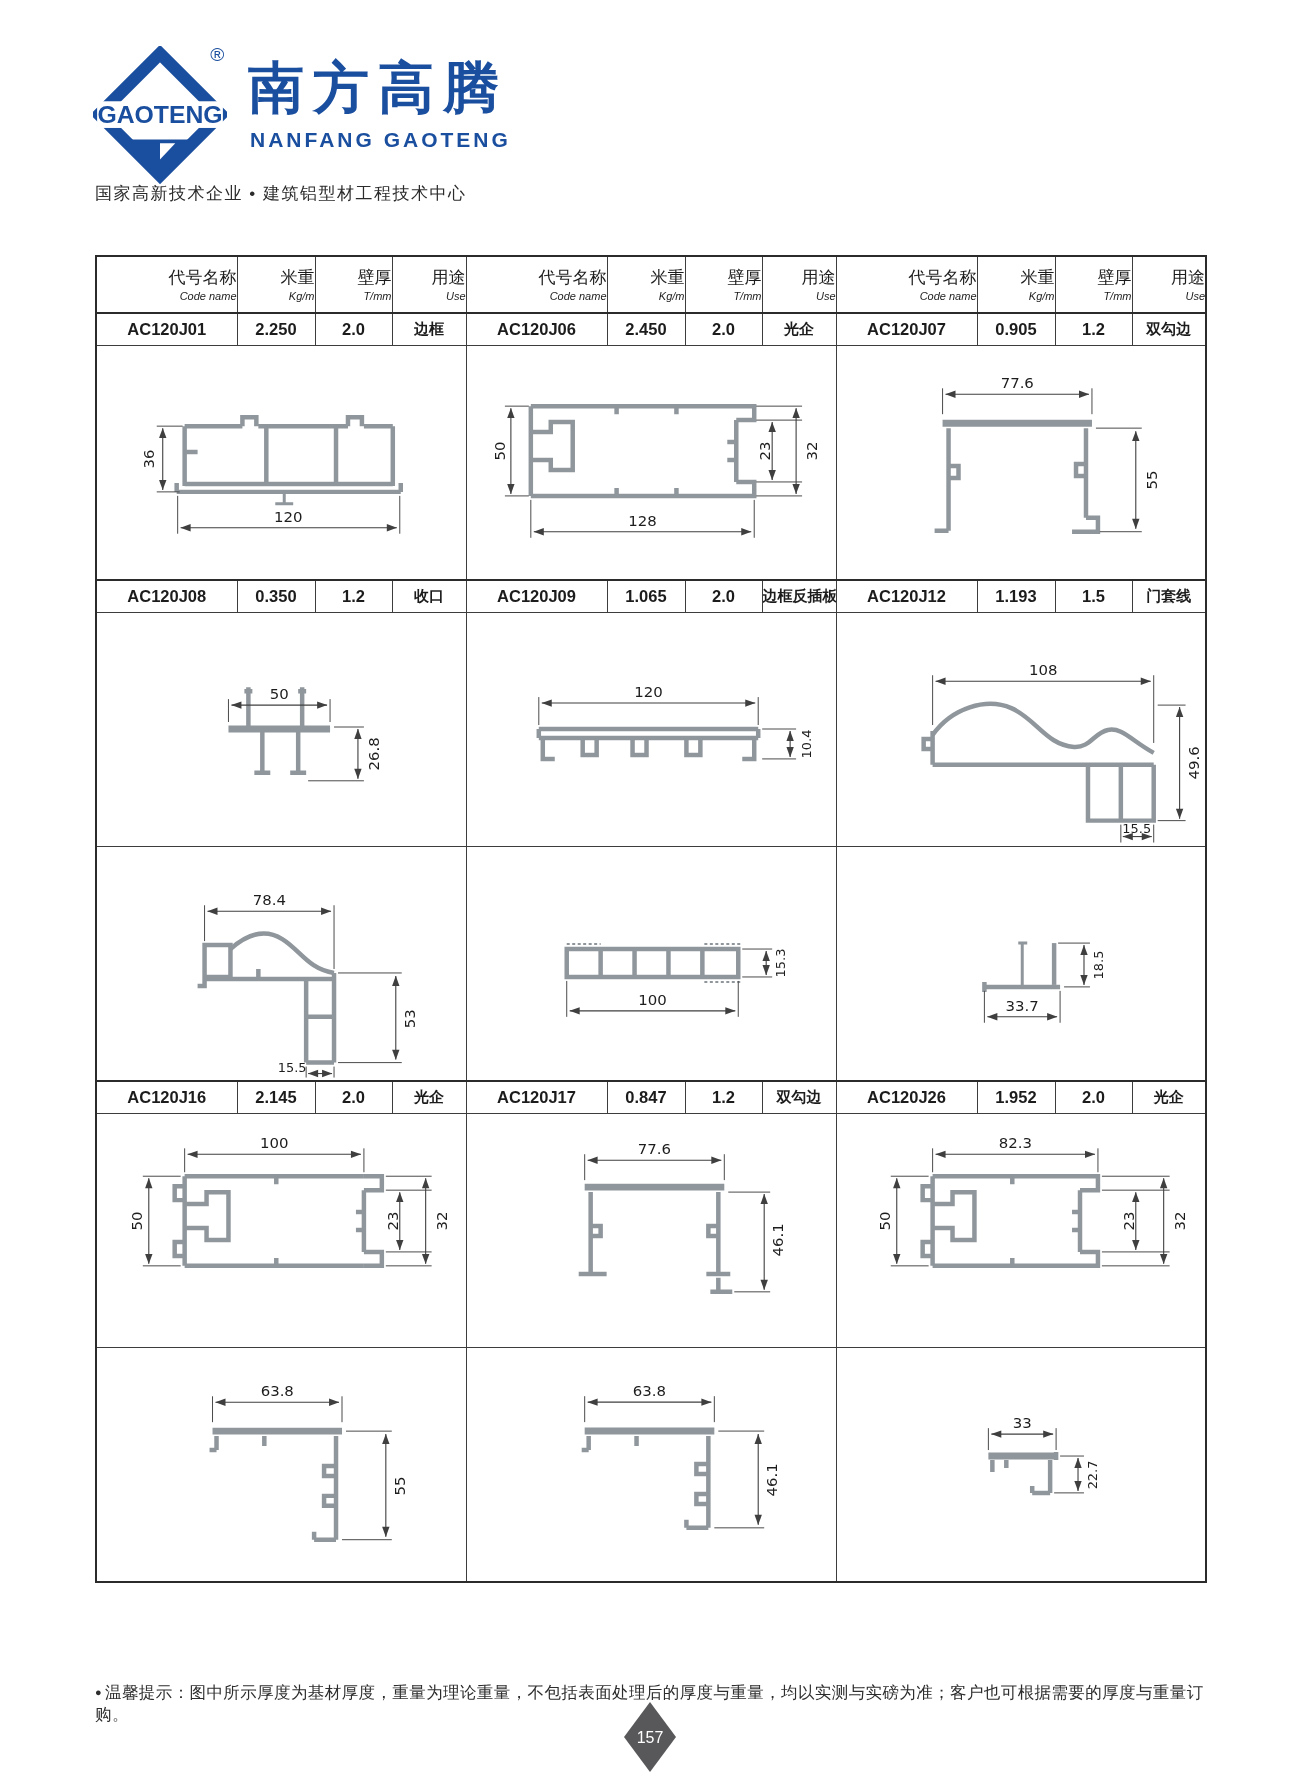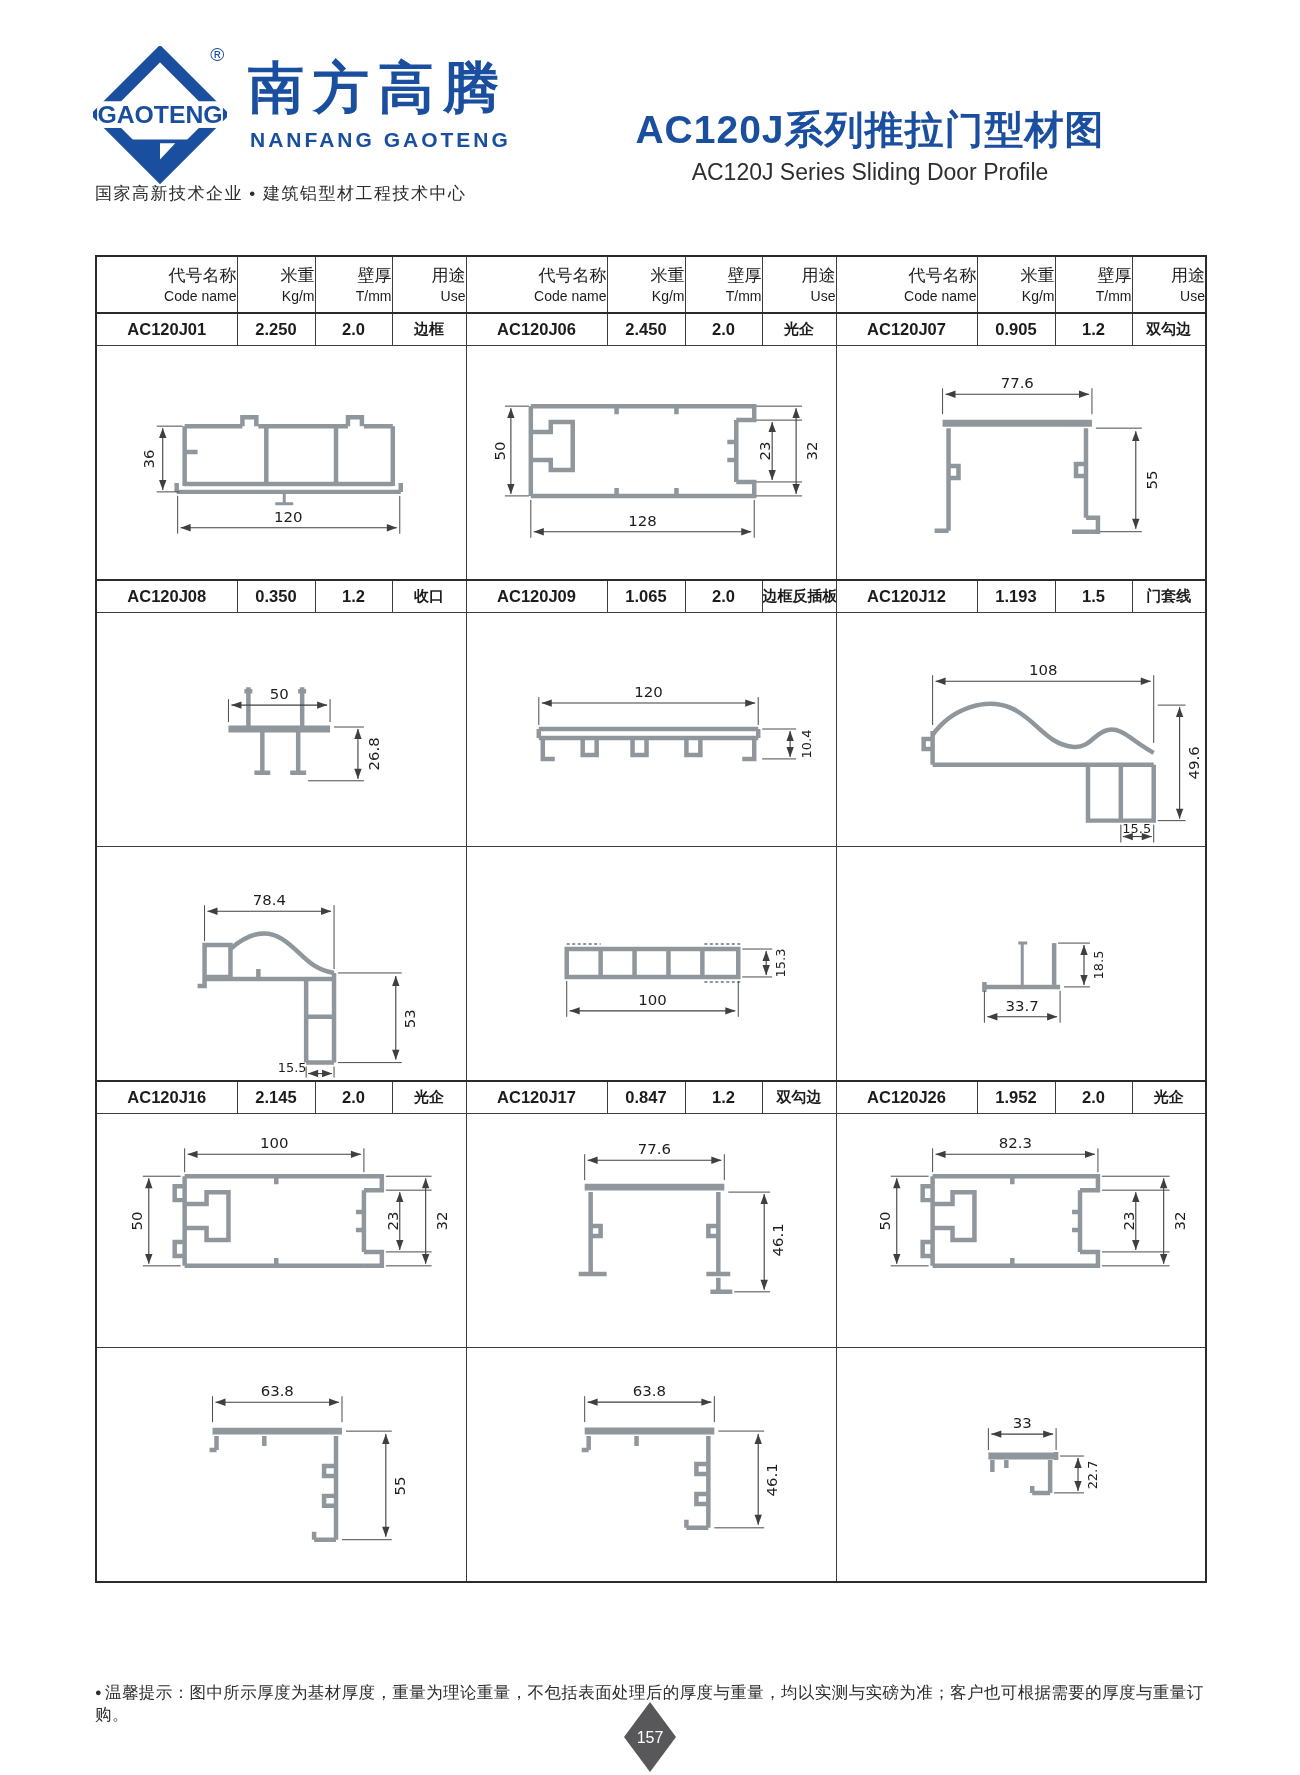--- a/index.html
+++ b/index.html
@@ -16,21 +16,21 @@
   .title-block{position:absolute;left:615px;top:108px;width:510px;text-align:center;}
   .title-cn{font-size:39px;font-weight:bold;color:#1a4e9e;letter-spacing:1px;line-height:1.15;}
   .title-en{font-size:23px;color:#2e2e2e;margin-top:6px;font-weight:500;}
   
   table.ptable{position:absolute;top:255px;left:95px;width:1110px;border-collapse:collapse;
                table-layout:fixed;border:2px solid #2b2b2b;}
   .ptable td{border:1px solid #3d3d3d;text-align:center;vertical-align:middle;color:#1c1c1c;
              padding:0;overflow:hidden;}
   .head-row td{height:55px;text-align:right;}
   .head-cn{font-size:17px;line-height:1.4;}
-  .head-en{font-size:14px;line-height:1.2;}
+  .head-en{font-size:11px;line-height:1.2;font-style:italic;}
   .data-row td{height:31px;font-size:16.5px;border-top:2px solid #2b2b2b;white-space:nowrap;font-weight:bold;}
   .data-row td.use-cell{font-size:15px;margin-top:40px;}
   .draw-row td{height:233px;}
   .draw-row svg{display:block;width:100%;height:233px;}
   
   .pf {stroke:#8f969c;stroke-width:4.5;fill:none;stroke-linejoin:miter;stroke-linecap:butt;}
   .pfb{stroke:#8f969c;stroke-width:7;fill:none;stroke-linecap:butt;}
   .pfm{stroke:#8f969c;stroke-width:3;fill:none;}
   .dl {stroke:#3f3f3f;stroke-width:1.1;fill:none;}
   .xl {stroke:#4a4a4a;stroke-width:1;fill:none;}
@@ -64,24 +64,20 @@
     <path d="M40,98 L101,98 L70,132 Z" fill="#1a4e9e"></path>
     <path d="M70,102 L86,102 L70,119 Z" fill="#ffffff"></path>
     <rect x="4" y="58" width="132" height="28" fill="#ffffff"></rect>
     <text x="70" y="81" text-anchor="middle" font-size="26" font-weight="bold" fill="#1a4e9e">GAOTENG</text>
     <text x="130" y="16" text-anchor="middle" font-size="20" fill="#1a4e9e">®</text>
   </svg>
   <div class="brand-cn">南方高腾</div>
   <div class="brand-en">NANFANG GAOTENG</div>
   <div class="tagline">国家高新技术企业 • 建筑铝型材工程技术中心</div>
 
-  <div class="title-block">
-    <div class="title-cn">AC120J系列推拉门型材图</div>
-    <div class="title-en">AC120J Series Sliding Door Profile</div>
-  </div>
 
   <table class="ptable">
     <colgroup>
       <col style="width:141px">
         <col style="width:78px">
         <col style="width:77px">
         <col style="width:74px">
       <col style="width:141px">
         <col style="width:78px">
         <col style="width:77px">

